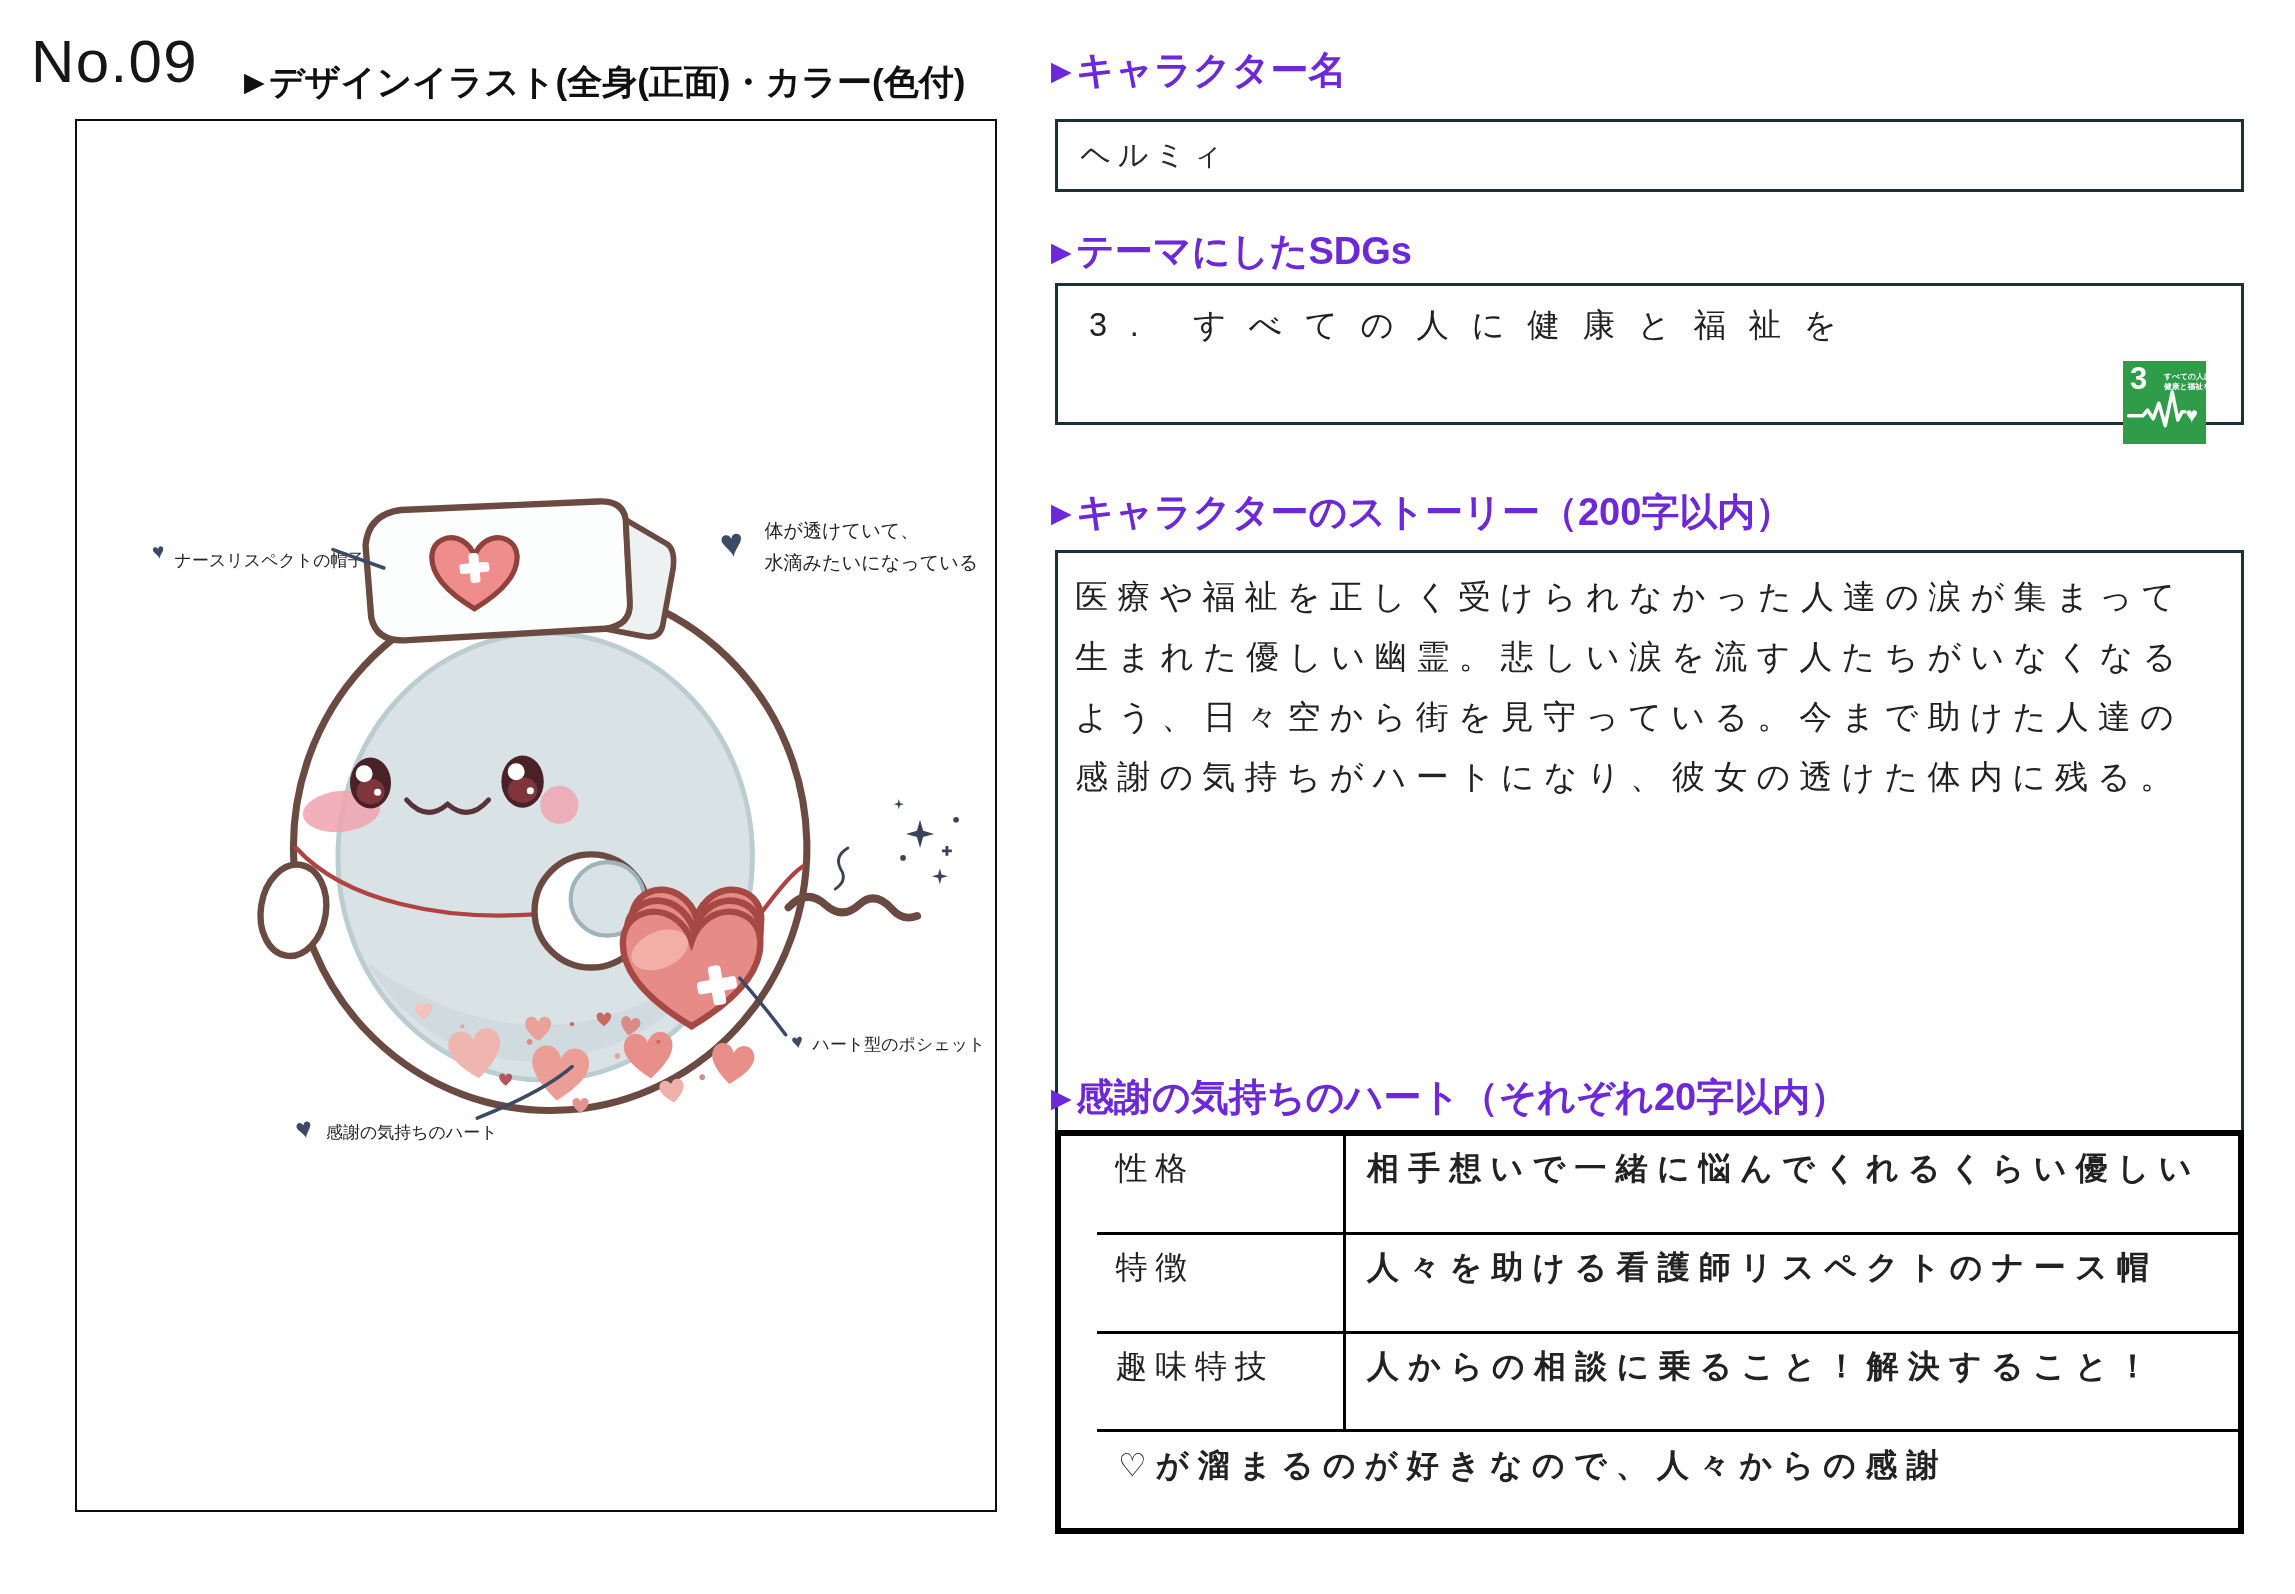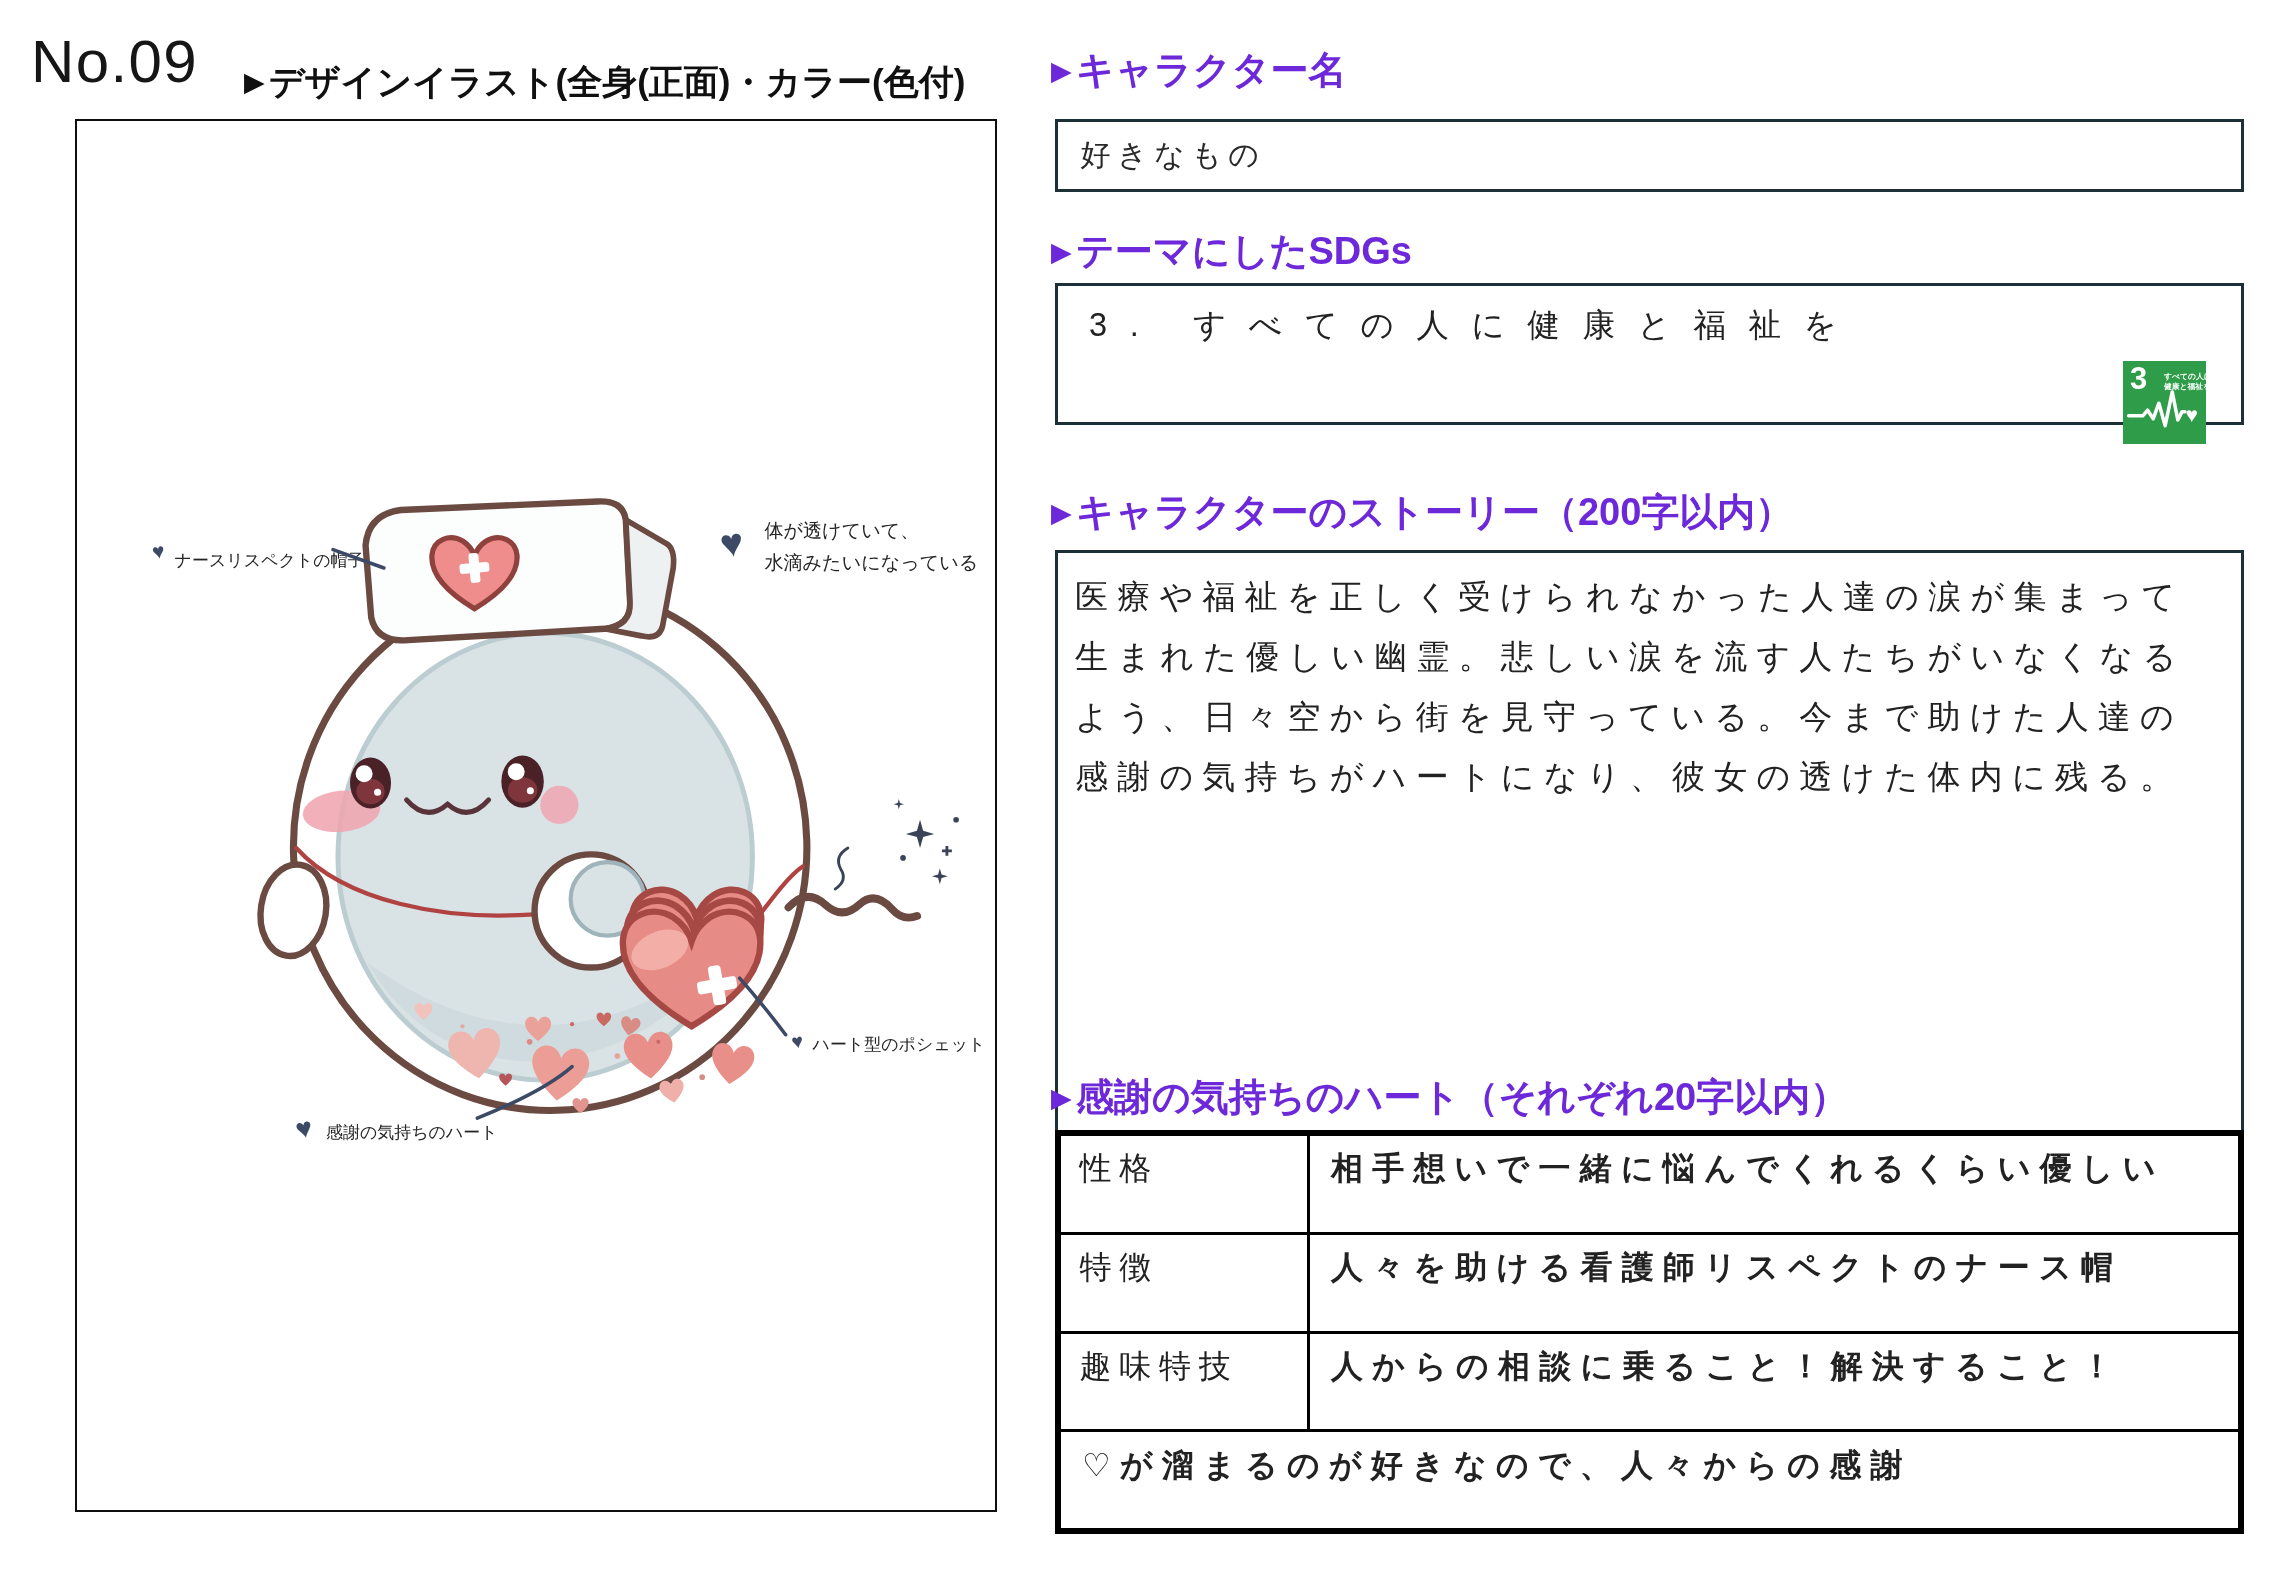--- a/index.html
+++ b/index.html
@@ -19,21 +19,21 @@
   #name-box{top:119px;height:73px;display:flex;align-items:center;padding-left:22.6px;font-size:30px;letter-spacing:6.4px;color:#2a2a2a;}
   #sdgs-box{top:283px;height:142px;}
   .sdgs-value{position:absolute;left:31px;top:18.4px;font-size:32.5px;letter-spacing:22.6px;white-space:nowrap;color:#222;}
   .sdg-icon{position:absolute;right:35px;top:75px;width:83px;height:83px;color:#fff;overflow:hidden;}
   .sdg-num{position:absolute;left:7px;top:1.4px;font-size:31px;font-weight:700;line-height:34px;}
   .sdg-title{position:absolute;left:41px;top:10.6px;font-size:7.8px;font-weight:700;line-height:10px;white-space:nowrap;}
   .sdg-ekg{position:absolute;left:0;top:0;}
 
   #story-box{top:550px;height:600px;padding:14px 17px;font-size:33px;letter-spacing:9.2px;line-height:60px;color:#222;}
 
-  #desc-table{position:absolute;left:1055px;top:1130px;width:1189px;height:404px;border:6.4px solid #000;box-sizing:border-box;display:flex;flex-direction:column;background:#fff;}
+  #desc-table{position:absolute;left:1055px;top:1130px;width:1189px;height:404px;border:6.4px solid #000;box-sizing:border-box;display:flex;flex-direction:column;background:#fff;padding-left:36px;}
   .trow{flex:1;display:flex;border-bottom:3.5px solid #000;}
   .trow:last-child{border-bottom:none;}
   .tlabel{width:249px;border-right:3.5px solid #000;box-sizing:border-box;padding:11.3px 0 0 18.4px;font-size:32px;letter-spacing:7.8px;color:#222;}
   .tvalue{flex:1;padding:11.3px 0 0 21px;font-size:32px;letter-spacing:9.2px;color:#222;font-weight:bold;}
 
   .ann{font-size:24px;fill:#242424;}
   .ann2{font-size:27px;fill:#242424;}
   .mk{fill:#3d4a66;}
   .leader{stroke:#3d4a66;stroke-width:5;fill:none;stroke-linecap:round;}
 </style>
@@ -161,21 +161,21 @@
         <text class="mk" font-size="40" transform="translate(312,1440) rotate(-12)">♥</text>
         <text class="ann" x="352" y="1438">感謝の気持ちのハート</text>
       </g>
     </svg>
   </div>
 
   <div class="hdr" style="top:45px;">
     <span class="tri">▶</span><span>キャラクター名</span>
   </div>
   <div class="box" id="name-box">
-    <span>好きなもの</span>
+    <span>ヘルミィ</span>
   </div>
 
   <div class="hdr" style="top:226px;">
     <span class="tri">▶</span><span>テーマにしたSDGs</span>
   </div>
   <div class="box" id="sdgs-box">
     <div class="sdgs-value">3. すべての人に健康と福祉を</div>
     <div class="sdg-icon" style="background: rgb(46, 156, 72);">
       <div class="sdg-num">3</div>
       <div class="sdg-title">

